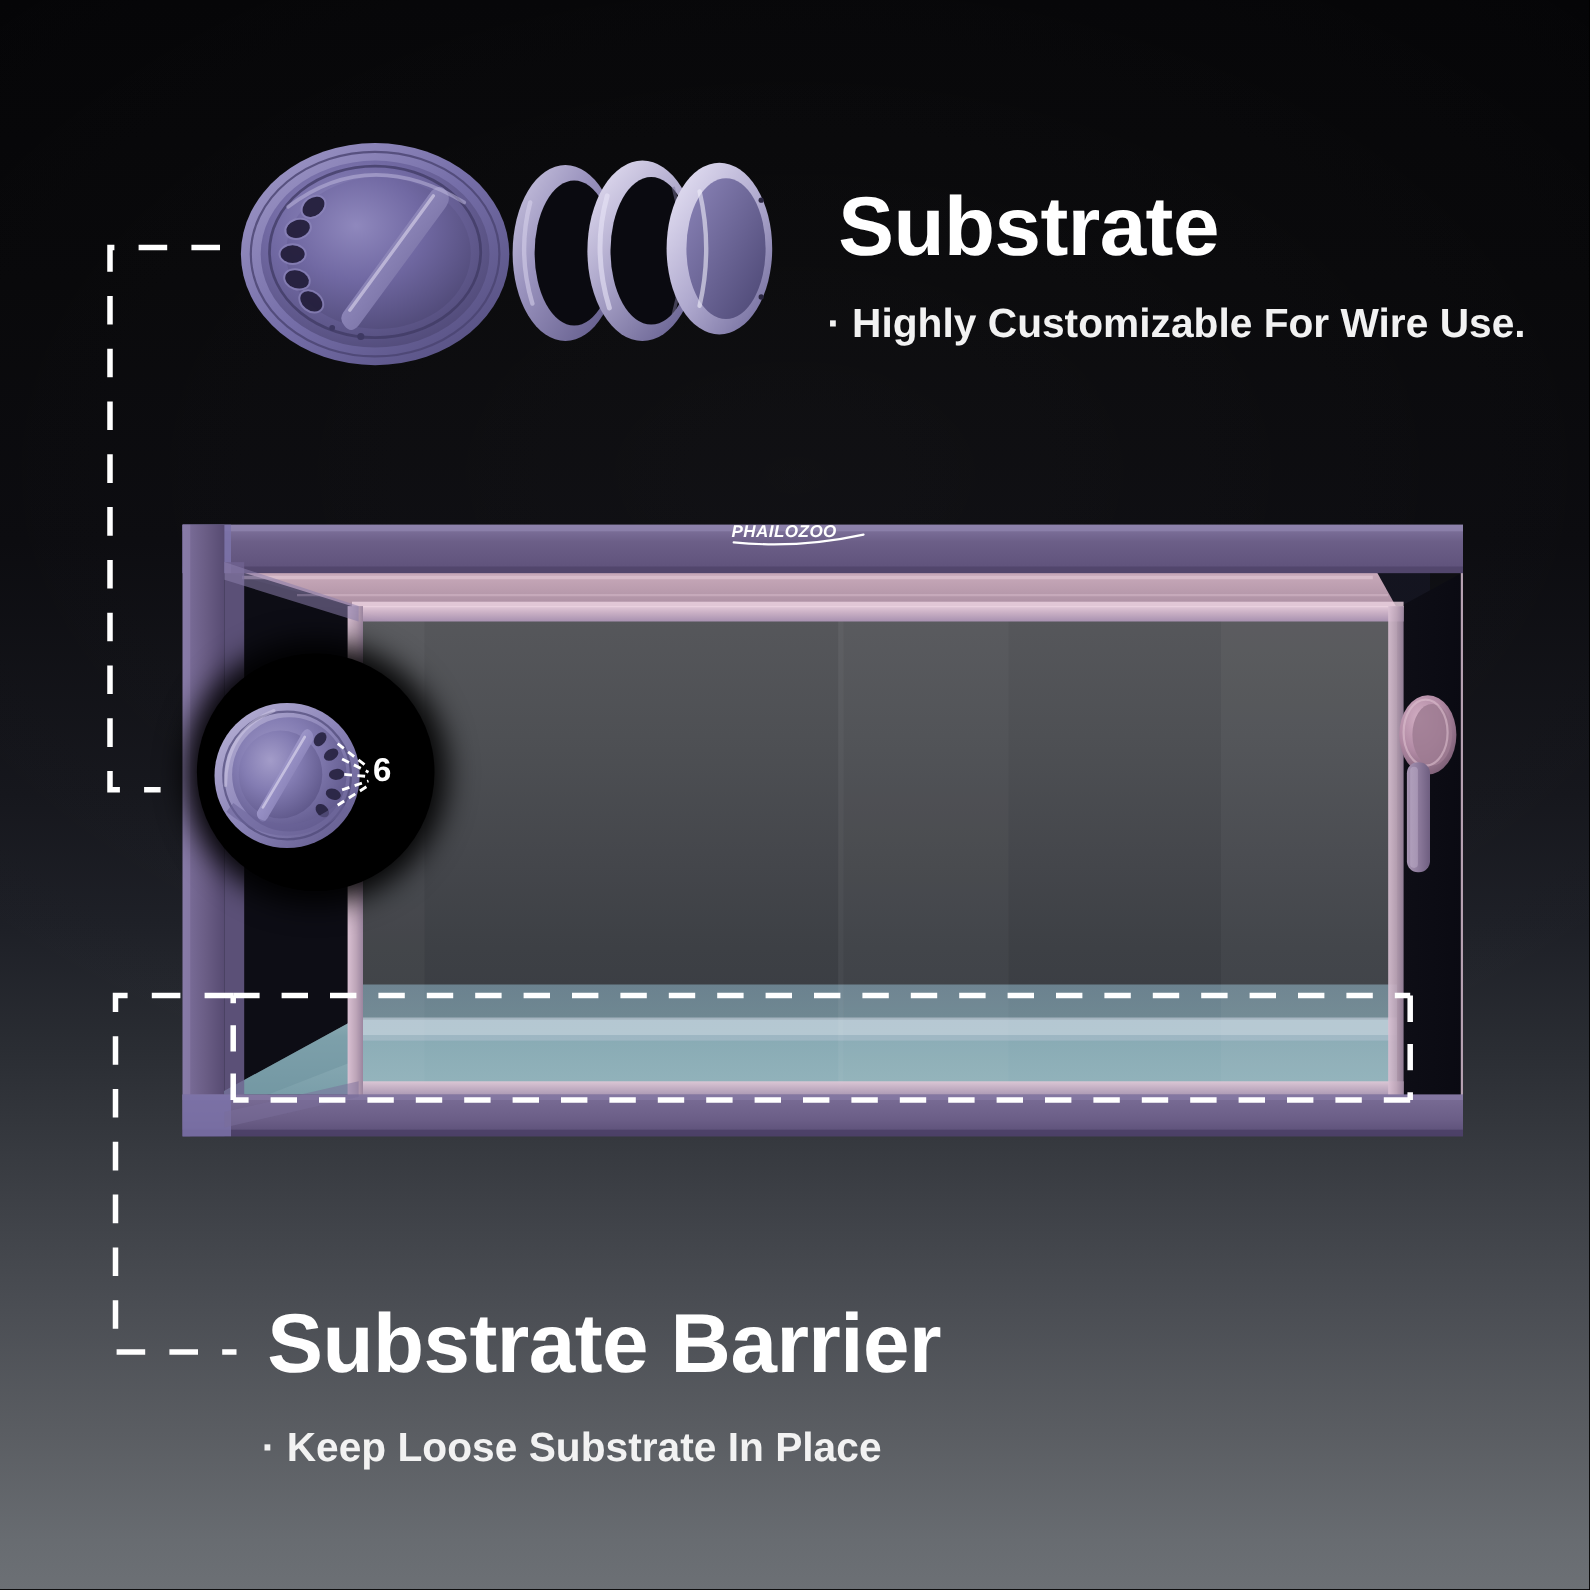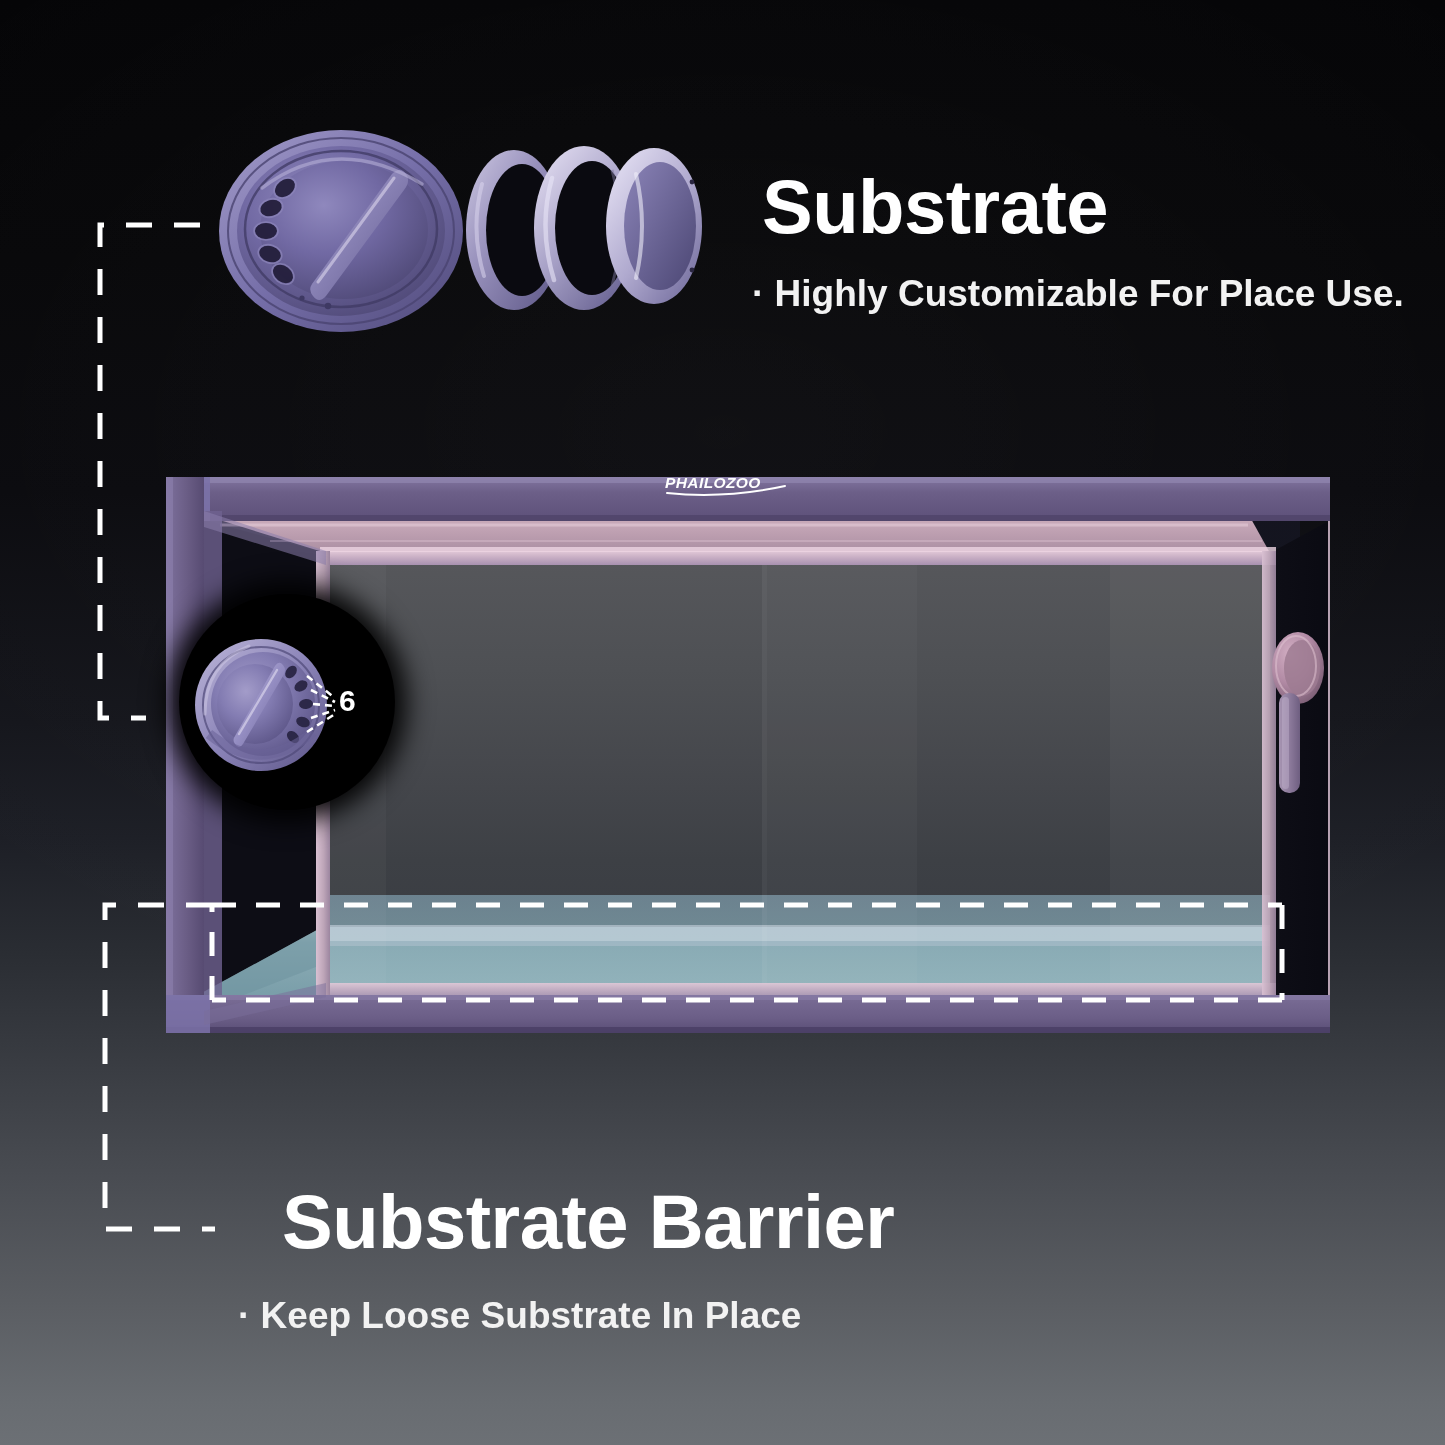--- a/index.html
+++ b/index.html
@@ -51,21 +51,21 @@
   }
   .subline {
     position: absolute;
     color: #f2f2f2;
     font-weight: 600;
     white-space: nowrap;
   }
 
   #grommets-title { left: 762px; top: 166px; font-size: 76px; line-height: 82px; }
   #grommets-sub   { left: 752px; top: 272px; font-size: 37px; line-height: 44px; }
-  #barrier-title  { left: 243px; top: 1180px; font-size: 76px; line-height: 84px; margin-left: 39px; }
+  #barrier-title  { left: 243px; top: 1180px; font-size: 76px; line-height: 84px; }
   #barrier-sub    { left: 238px; top: 1294px; font-size: 37px; line-height: 44px; text-align: right; }
 
   
   #leaders {
     position: absolute;
     inset: 0;
     pointer-events: none;
   }
 
   
@@ -439,18 +439,18 @@
         <path d="M132 96  L156 108"></path>
         <path d="M134 110 L156 112"></path>
         <path d="M132 124 L156 116"></path>
         <path d="M128 138 L156 120"></path>
       </g>
     </svg>
     <div id="callout-count">6</div>
   </div>
 
   <div class="headline" id="grommets-title">Substrate</div>
-  <div class="subline" id="grommets-sub">· Highly Customizable For Place Use.</div>
+  <div class="subline" id="grommets-sub">· Highly Customizable For Wire Use.</div>
 
   <div class="headline" id="barrier-title">Substrate Barrier</div>
   <div class="subline" id="barrier-sub">· Keep Loose Substrate In Place</div>
 
 </div>
 
 </body></html>

